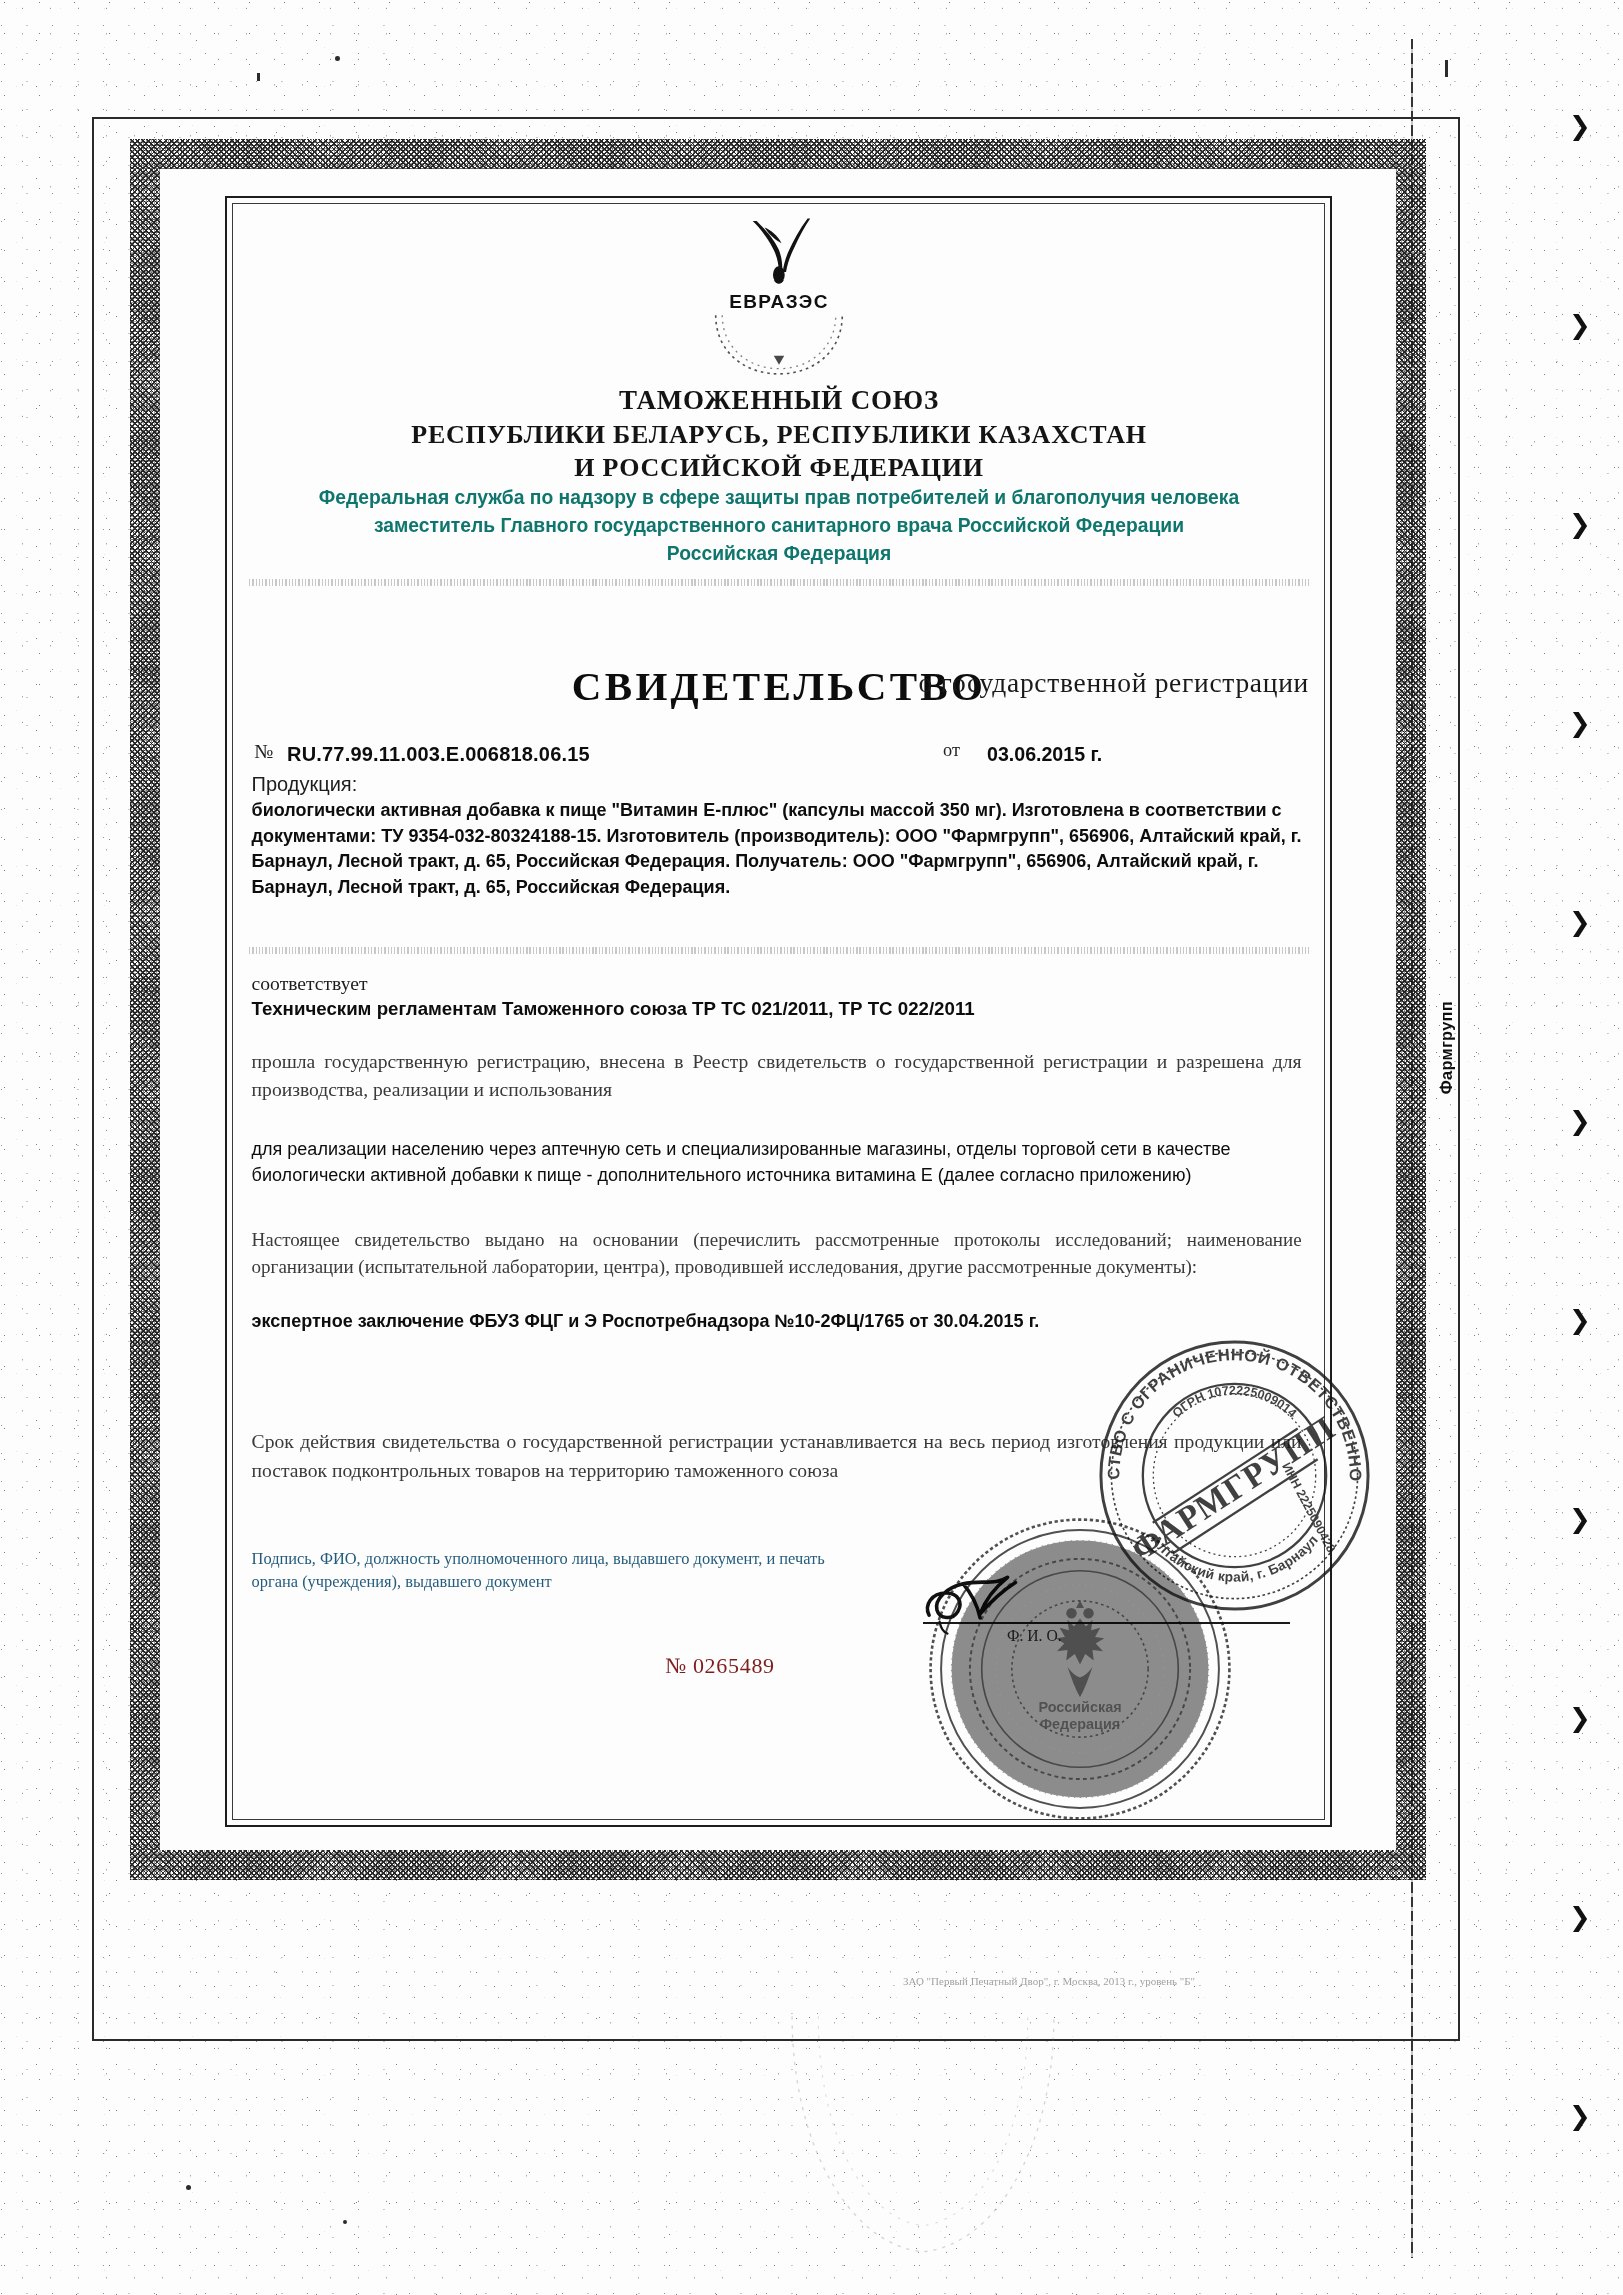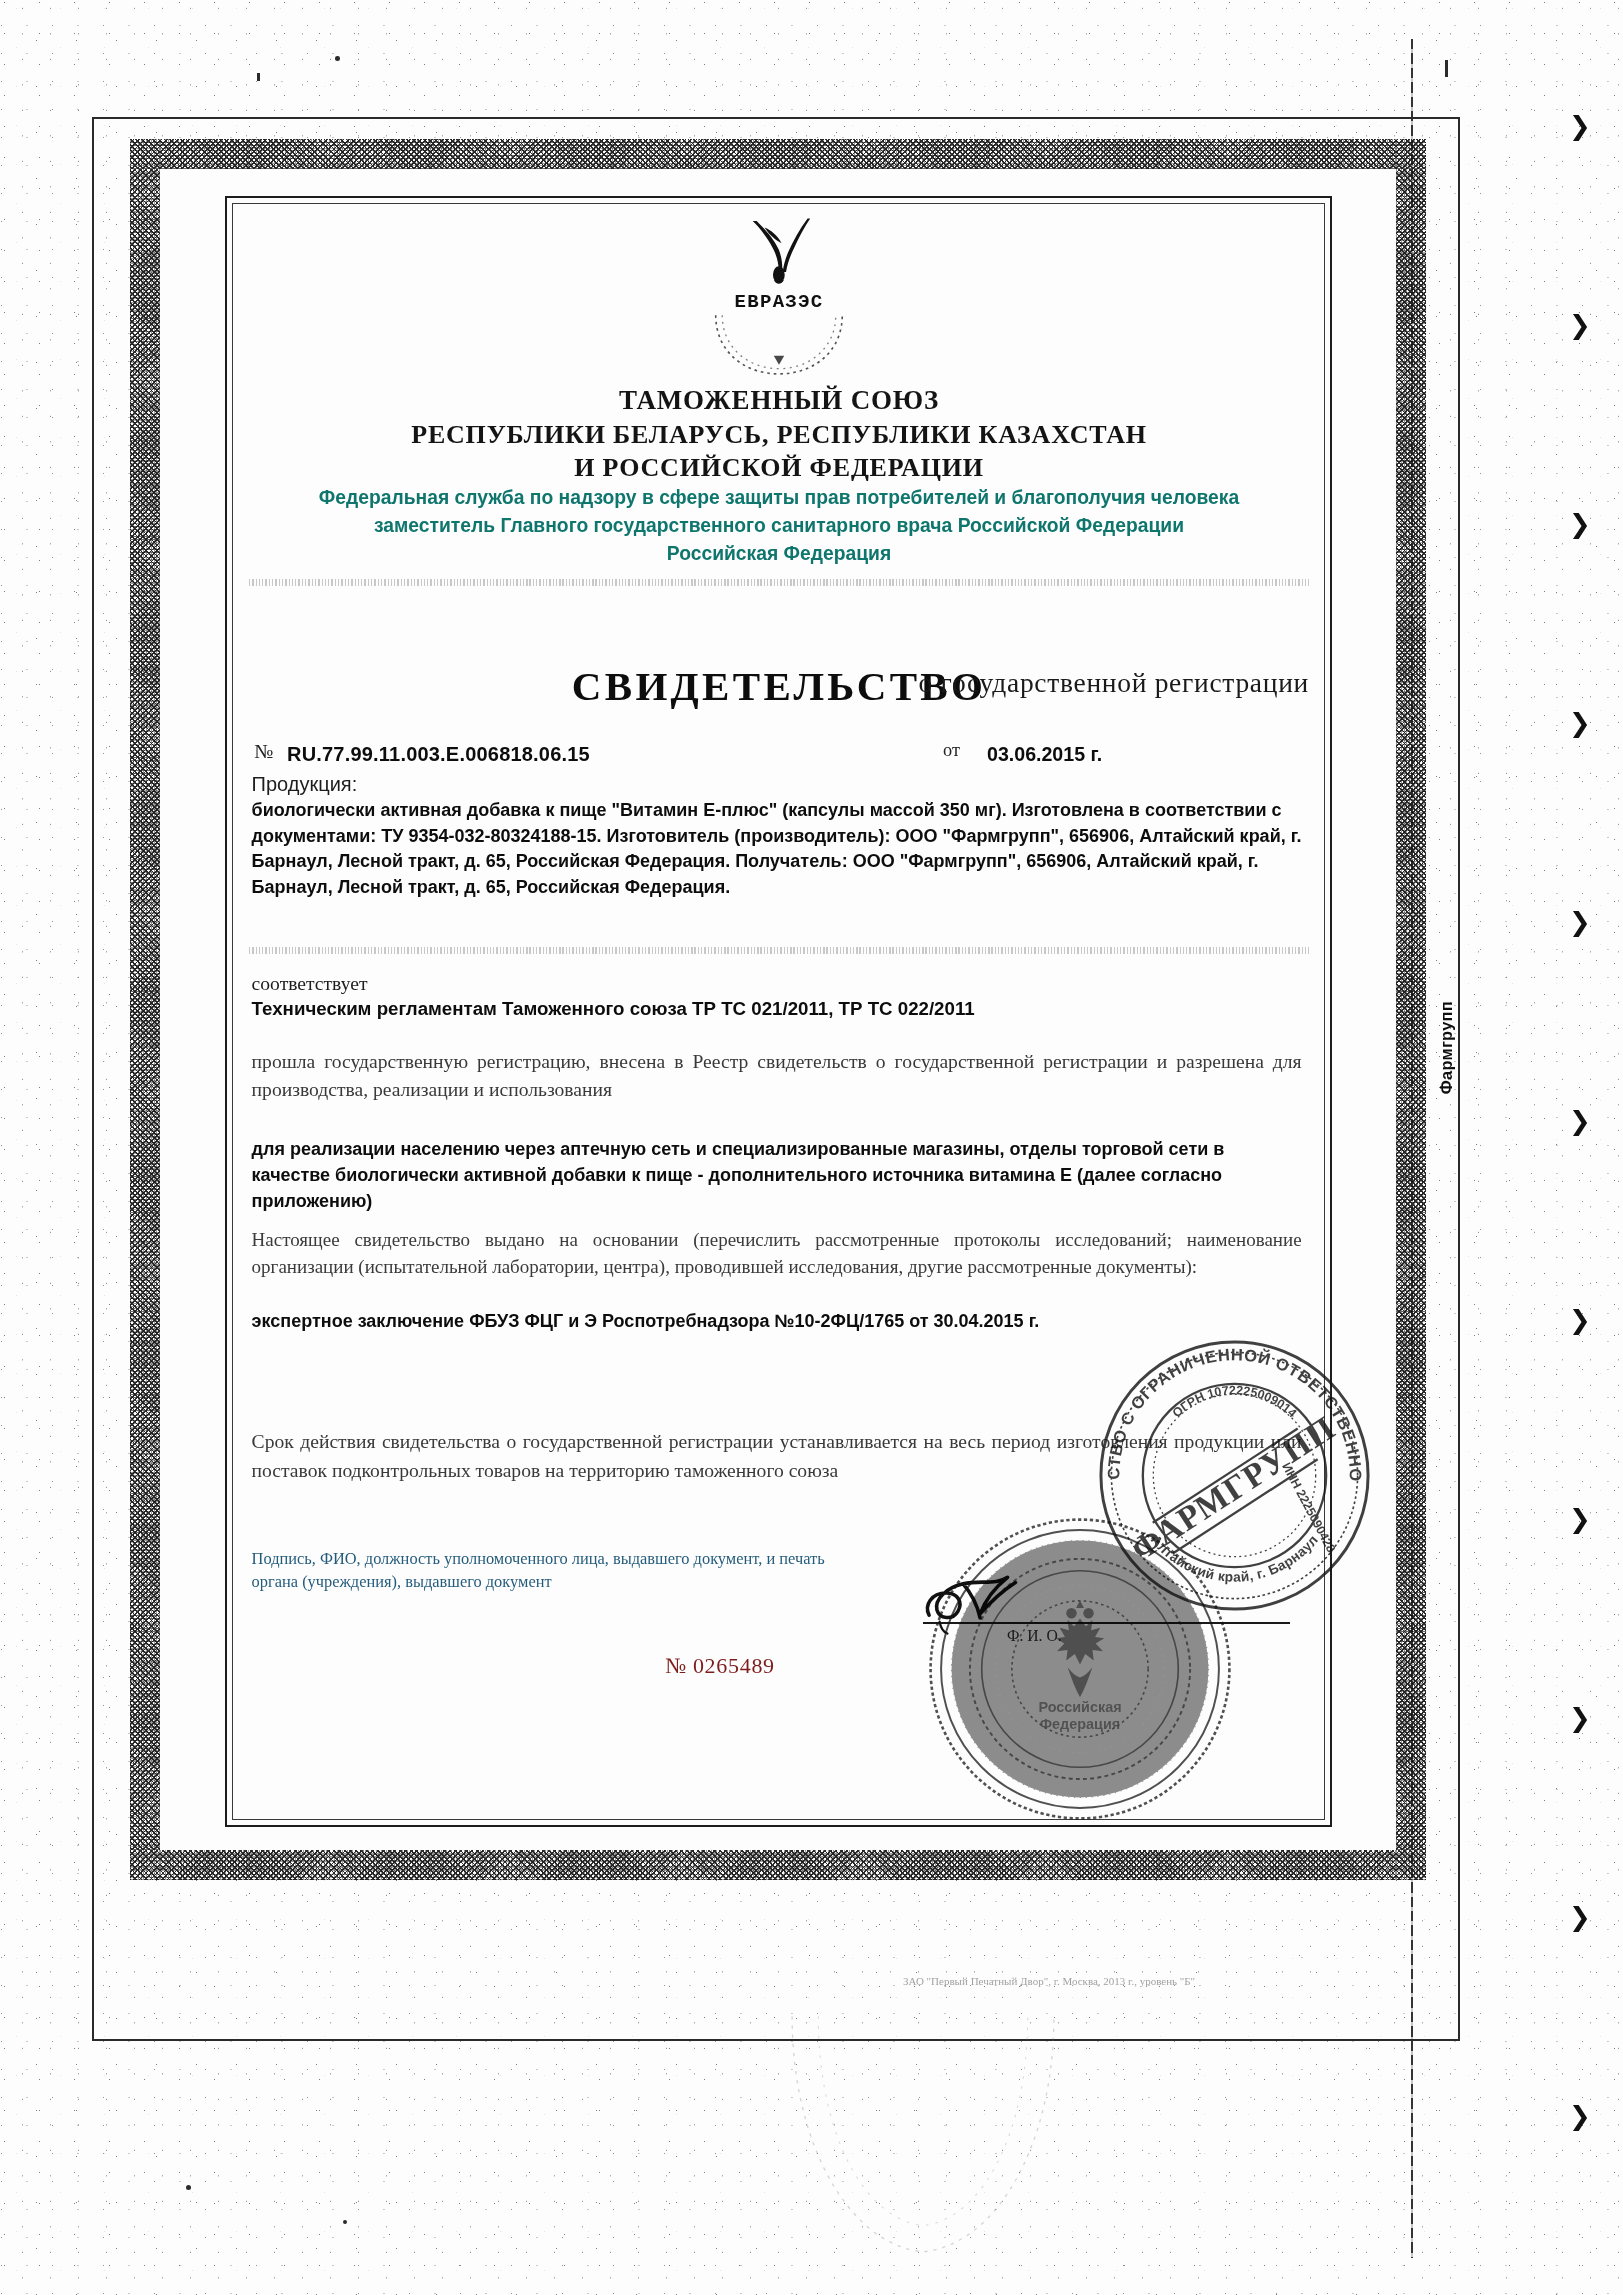--- a/index.html
+++ b/index.html
@@ -120,21 +120,21 @@
     transform: translateX(-50%);
     width: 157px;
     text-align: center;
   }
   .emblem-mark {
     width: 98px;
     height: 79px;
     margin: 0 auto;
   }
   .emblem-label {
-    font-family: Liberation Mono, monospace;
+    font-family: Liberation Sans, sans-serif;
     font-weight: bold;
     font-size: 19px;
     letter-spacing: 1.3px;
     margin-top: 1.3px;
     color: #101010;
   }
   .emblem-arc {
     width: 137px;
     height: 63px;
     margin: 1.3px auto 0;
@@ -310,21 +310,21 @@
     color: #2b2b2b;
     text-align: justify;
     opacity: .93;
   }
   .purpose-text {
     position: absolute;
     top: 928px;
     left: 2.6px;
     width: 1050px;
     font-family: "Liberation Sans", sans-serif;
-    font-weight: bold;
+    font-weight: normal;
     font-size: 18px;
     line-height: 1.44;
     color: #0d0d0d;
   }
   .basis-para {
     position: absolute;
     top: 1018px;
     left: 2.6px;
     width: 1050px;
     font-family: "Liberation Serif", serif;

